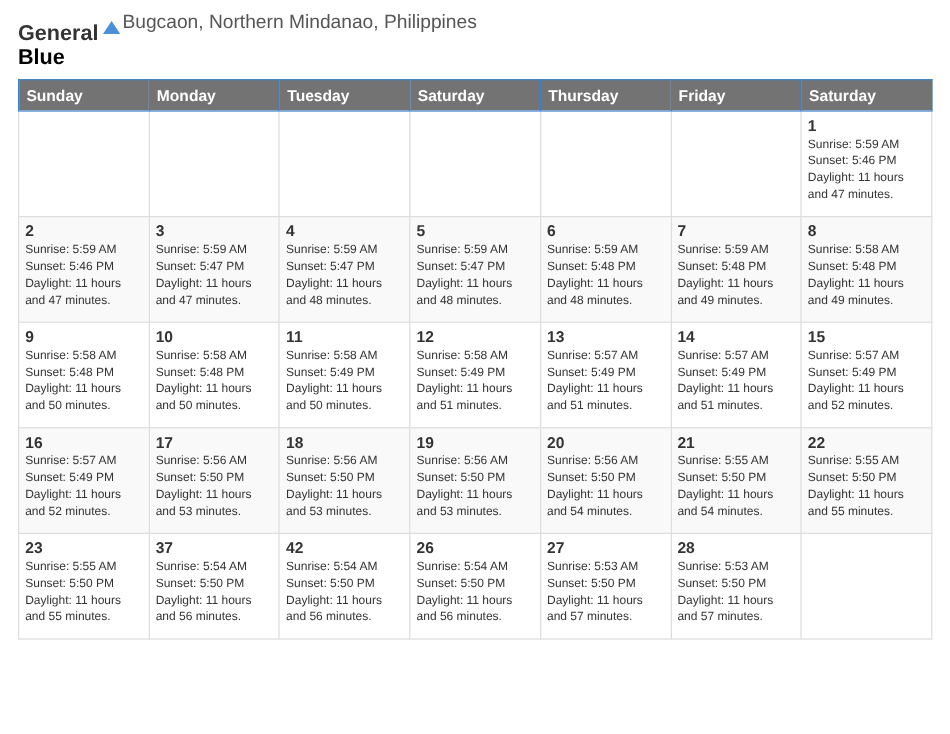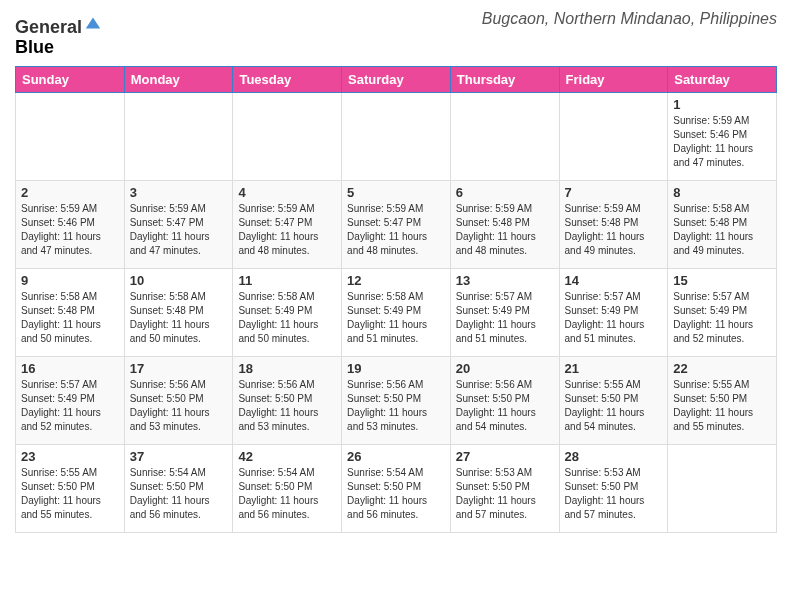--- a/index.html
+++ b/index.html
@@ -6,21 +6,20 @@
     body {
       font-family: Arial, sans-serif;
       background: #fff;
       width: 792px;
       min-height: 612px;
       padding: 10px 15px;
     }
     .header {
       display: flex;
       align-items: flex-start;
-      justify-content: space-between;
       margin-bottom: 8px;
     }
     .logo {
       display: flex;
       align-items: center;
       margin-top: 8px;
     }
     .logo-text {
       display: flex;
       flex-direction: column;
@@ -46,29 +45,28 @@
       text-align: right;
     }
     .month-title {
       font-size: 36px;
       font-weight: bold;
       color: #333;
     }
     .location-subtitle {
       font-size: 16px;
       color: #555;
-      font-style: italic;
     }
     .calendar {
       width: 100%;
       border-collapse: collapse;
       border: 1px solid #ccc;
     }
     .calendar th {
-      background: #ec4899;
+      background: #737373;
       color: white;
       font-size: 13px;
       font-weight: bold;
       padding: 5px 6px;
       text-align: left;
       border: 1px solid #3a7fc9;
     }
     .calendar td {
       width: calc(100% / 7);
       vertical-align: top;

